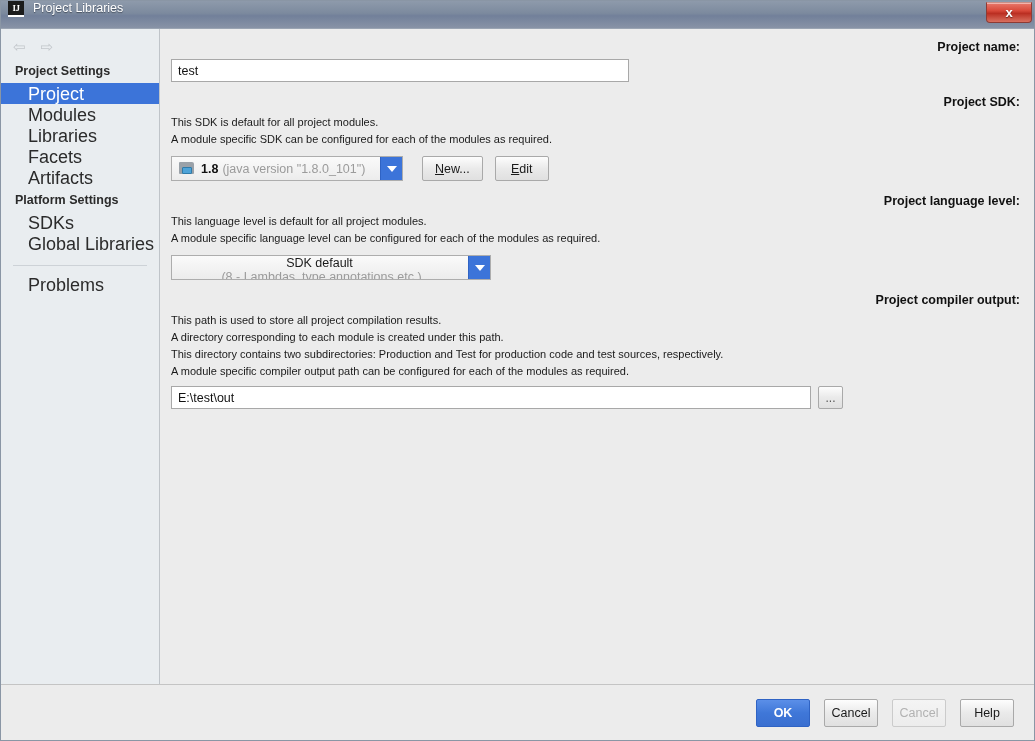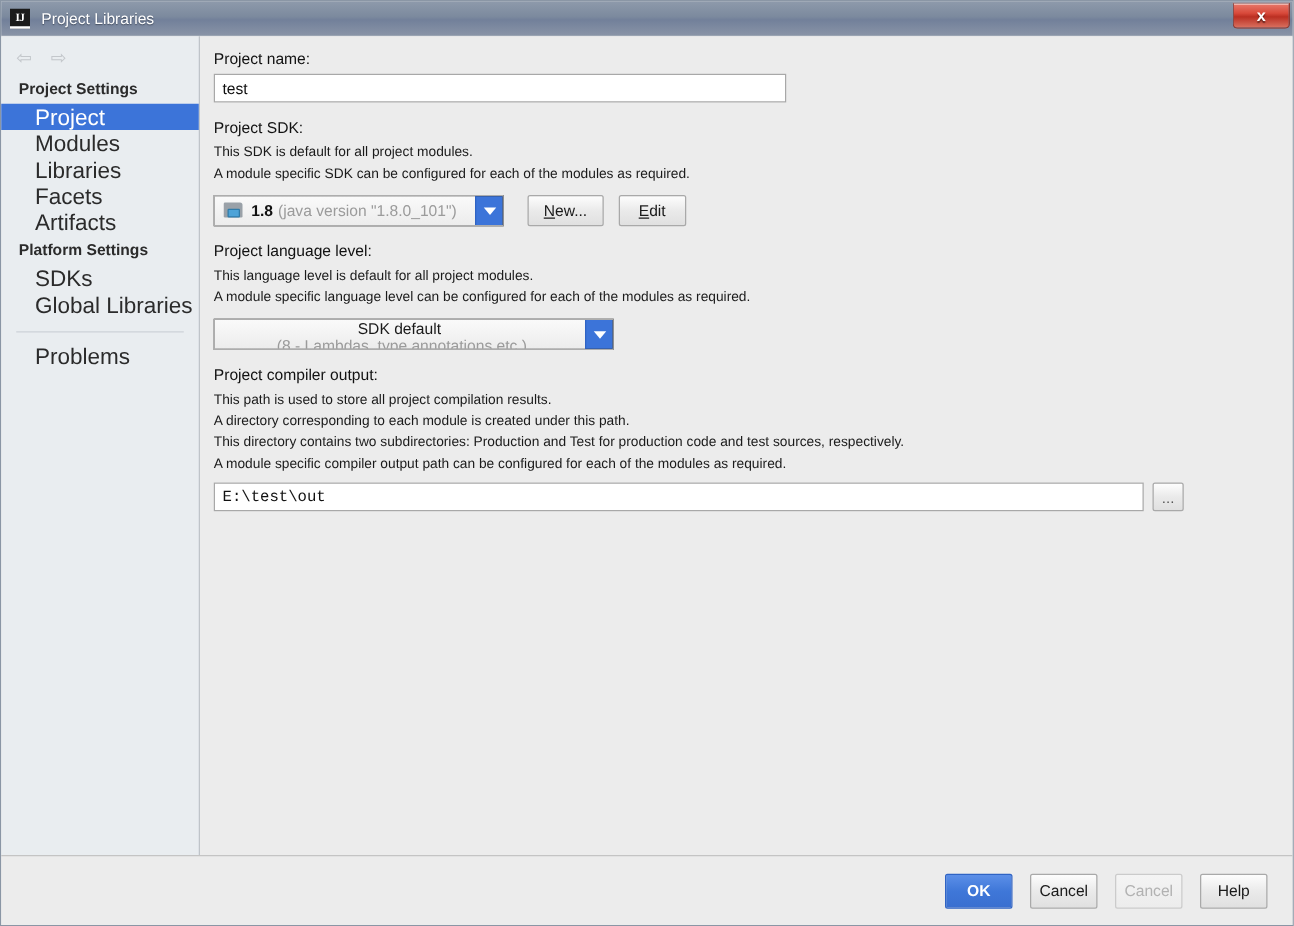--- a/index.html
+++ b/index.html
@@ -29,21 +29,21 @@
   }
 
   
   .titlebar {
     position: relative;
     height: 28px;
     flex: 0 0 28px;
     background: linear-gradient(to bottom, #8e9aab 0%, #7c8a9e 45%, #72809a 55%, #8893a6 100%);
     border-bottom: 1px solid #9aa4b2;
     display: flex;
-    align-items: center;
+    align-items: flex-start;
     padding-left: 7px;
     box-sizing: border-box;
   }
   .app-icon {
     width: 16px;
     height: 16px;
     background: #1b1b1b;
     color: #ffffff;
     font-size: 9px;
     font-weight: bold;
@@ -145,25 +145,26 @@
 
   
   .content {
     flex: 1 1 auto;
     background: #ececec;
     padding: 10px 14px 0 11px;
     box-sizing: border-box;
     overflow: hidden;
   }
   .label-bold {
-    font-weight: normal;
+    font-weight: bold;
     font-size: 12.5px;
     color: #111111;
-    margin: 0 0 4px 0;
+    margin: 0 0 4px 16px;
     line-height: 16px;
+    text-align: right;
   }
   .desc-line {
     font-size: 11px;
     color: #1a1a1a;
     line-height: 17px;
   }
   .section {
     margin-bottom: 0;
   }
   .spacer-12 { height: 12px; }
@@ -176,21 +177,21 @@
     background: #ffffff;
     border: 1px solid #a8a8a8;
     box-sizing: border-box;
     display: flex;
     align-items: center;
     padding-left: 6px;
     font-size: 12.5px;
     color: #111111;
   }
   .input-projectname { width: 458px; }
-  .input-outputpath { width: 744px; font-family: Liberation Mono, monospace; }
+  .input-outputpath { width: 640px; }
 
   
   .row {
     display: flex;
     align-items: center;
   }
 
   
   .combo {
     height: 25px;

